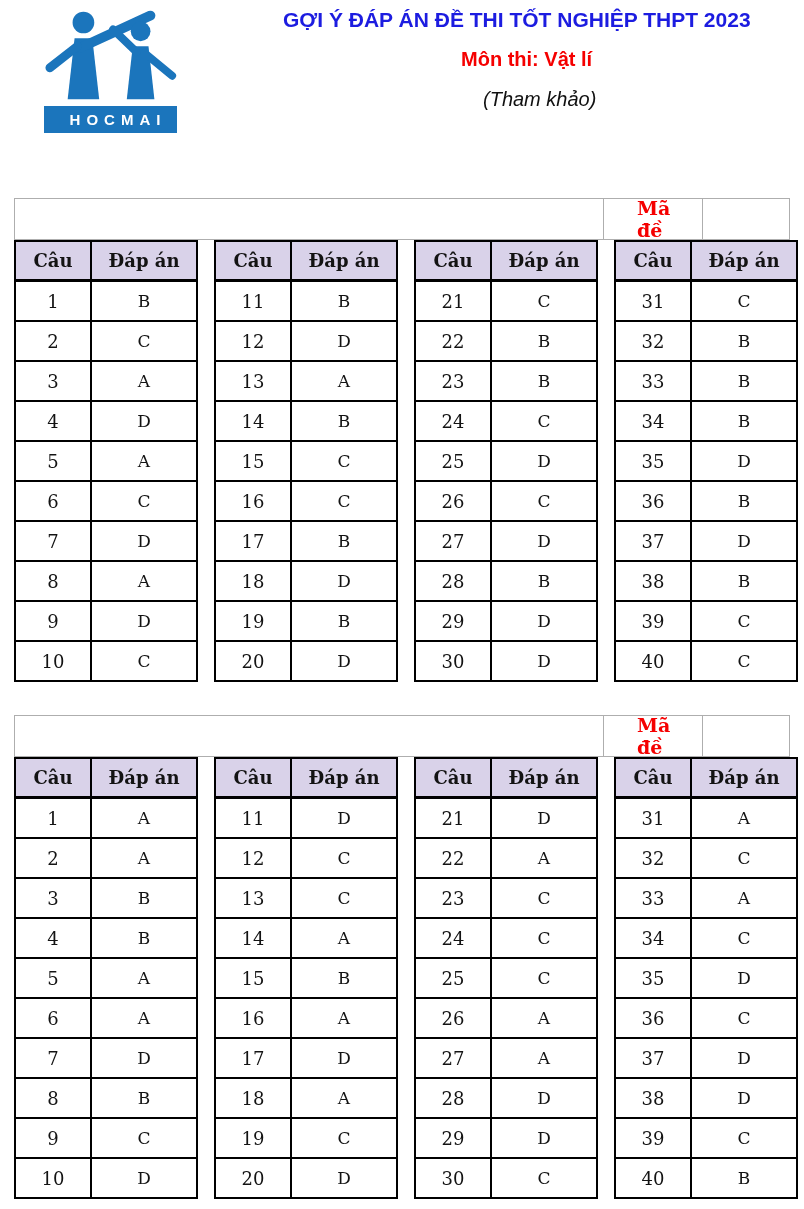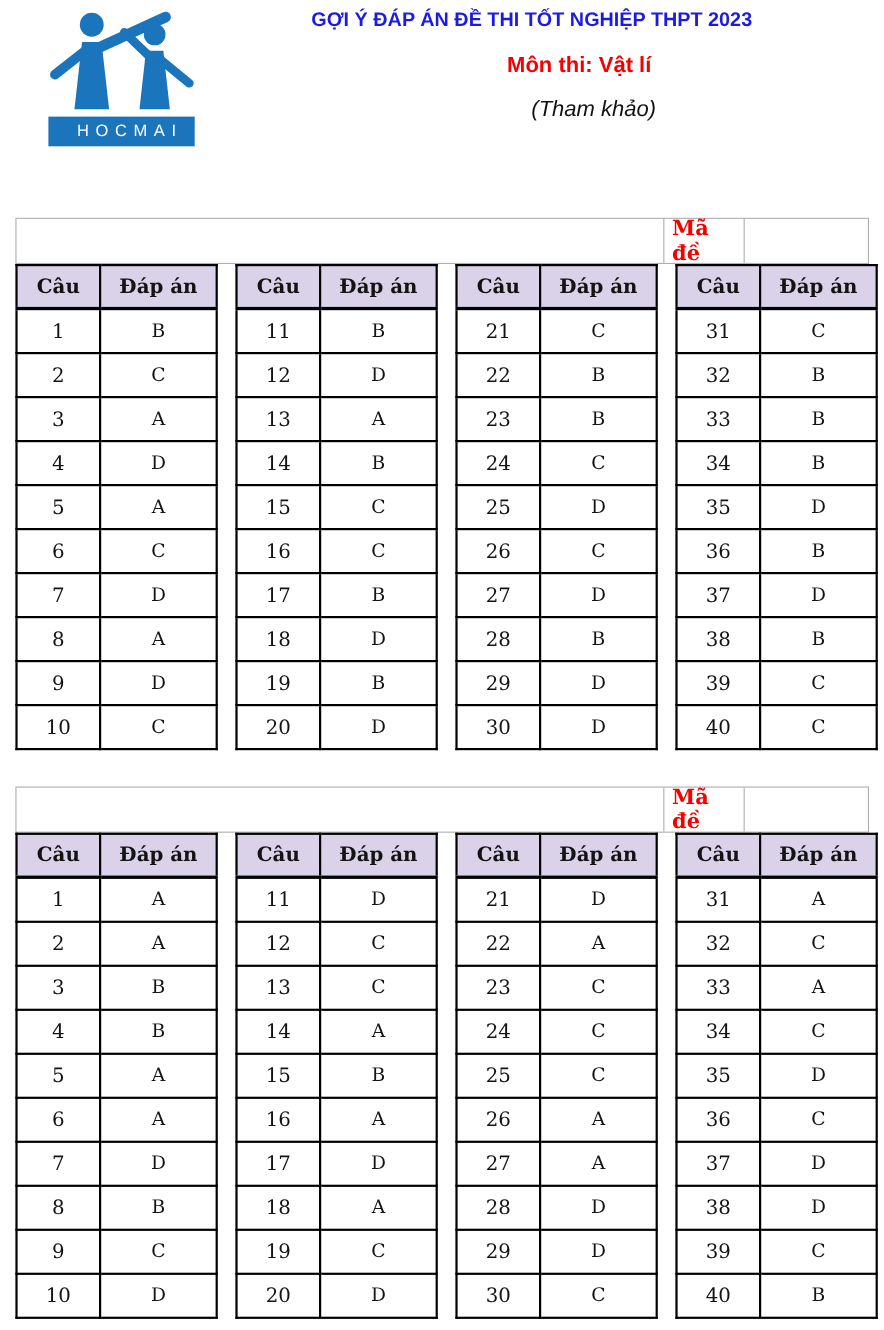--- a/index.html
+++ b/index.html
@@ -10,47 +10,48 @@
     font-family:"Liberation Sans", sans-serif;
     overflow:hidden;
   }
 
   
   .logo { position:absolute; left:44px; top:8px; width:138px; }
   .logo svg { display:block; }
   .logo-banner {
     margin-top:3px; height:27px; width:133px;
     background:var(--logo-blue,#1b75bc);
-    color:#ffffff; font-weight:normal; font-size:15px; letter-spacing:6px;
+    color:#ffffff; font-weight:bold; font-size:15px; letter-spacing:6px;
     display:flex; align-items:center; justify-content:center;
     padding-left:15px; box-sizing:border-box;
   }
   .title {
     position:absolute; left:283px; top:8px;
     color:var(--title-blue,#1c1ce0);
-    font-weight:bold; font-size:18px; white-space:nowrap;
+    font-weight:bold; font-size:21px; white-space:nowrap;
   }
   .subtitle {
     position:absolute; left:461px; top:48px;
     color:var(--red,#f50000);
     font-weight:bold; font-size:20px; white-space:nowrap;
   }
   .note {
     position:absolute; left:483px; top:88px;
     color:#111111; font-style:italic; font-size:20px; white-space:nowrap;text-align:right;
   }
 
   
   #tables { position:absolute; left:14px; top:198px; width:776px; }
   .answer-table + .answer-table { margin-top:33px; }
 
   .code-row {
     display:flex; height:42px; box-sizing:border-box;
     border:1px solid var(--thin-border,#aeaeae);
     font-family:"DejaVu Serif", serif;
+    gap:26px;
   }
   .code-spacer { width:589px; box-sizing:border-box; border-right:1px solid var(--thin-border,#aeaeae); }
   .code-label {
     width:73px; box-sizing:border-box; border-right:1px solid var(--thin-border,#aeaeae);
     color:var(--red,#f50000); font-weight:bold; font-size:19px;
     display:flex; align-items:center; padding-left:7px;
   }
   .code-value {
     flex:1; color:var(--red,#f50000); font-weight:bold; font-size:20px;
     display:flex; align-items:center; justify-content:flex-end; padding-right:10px;

